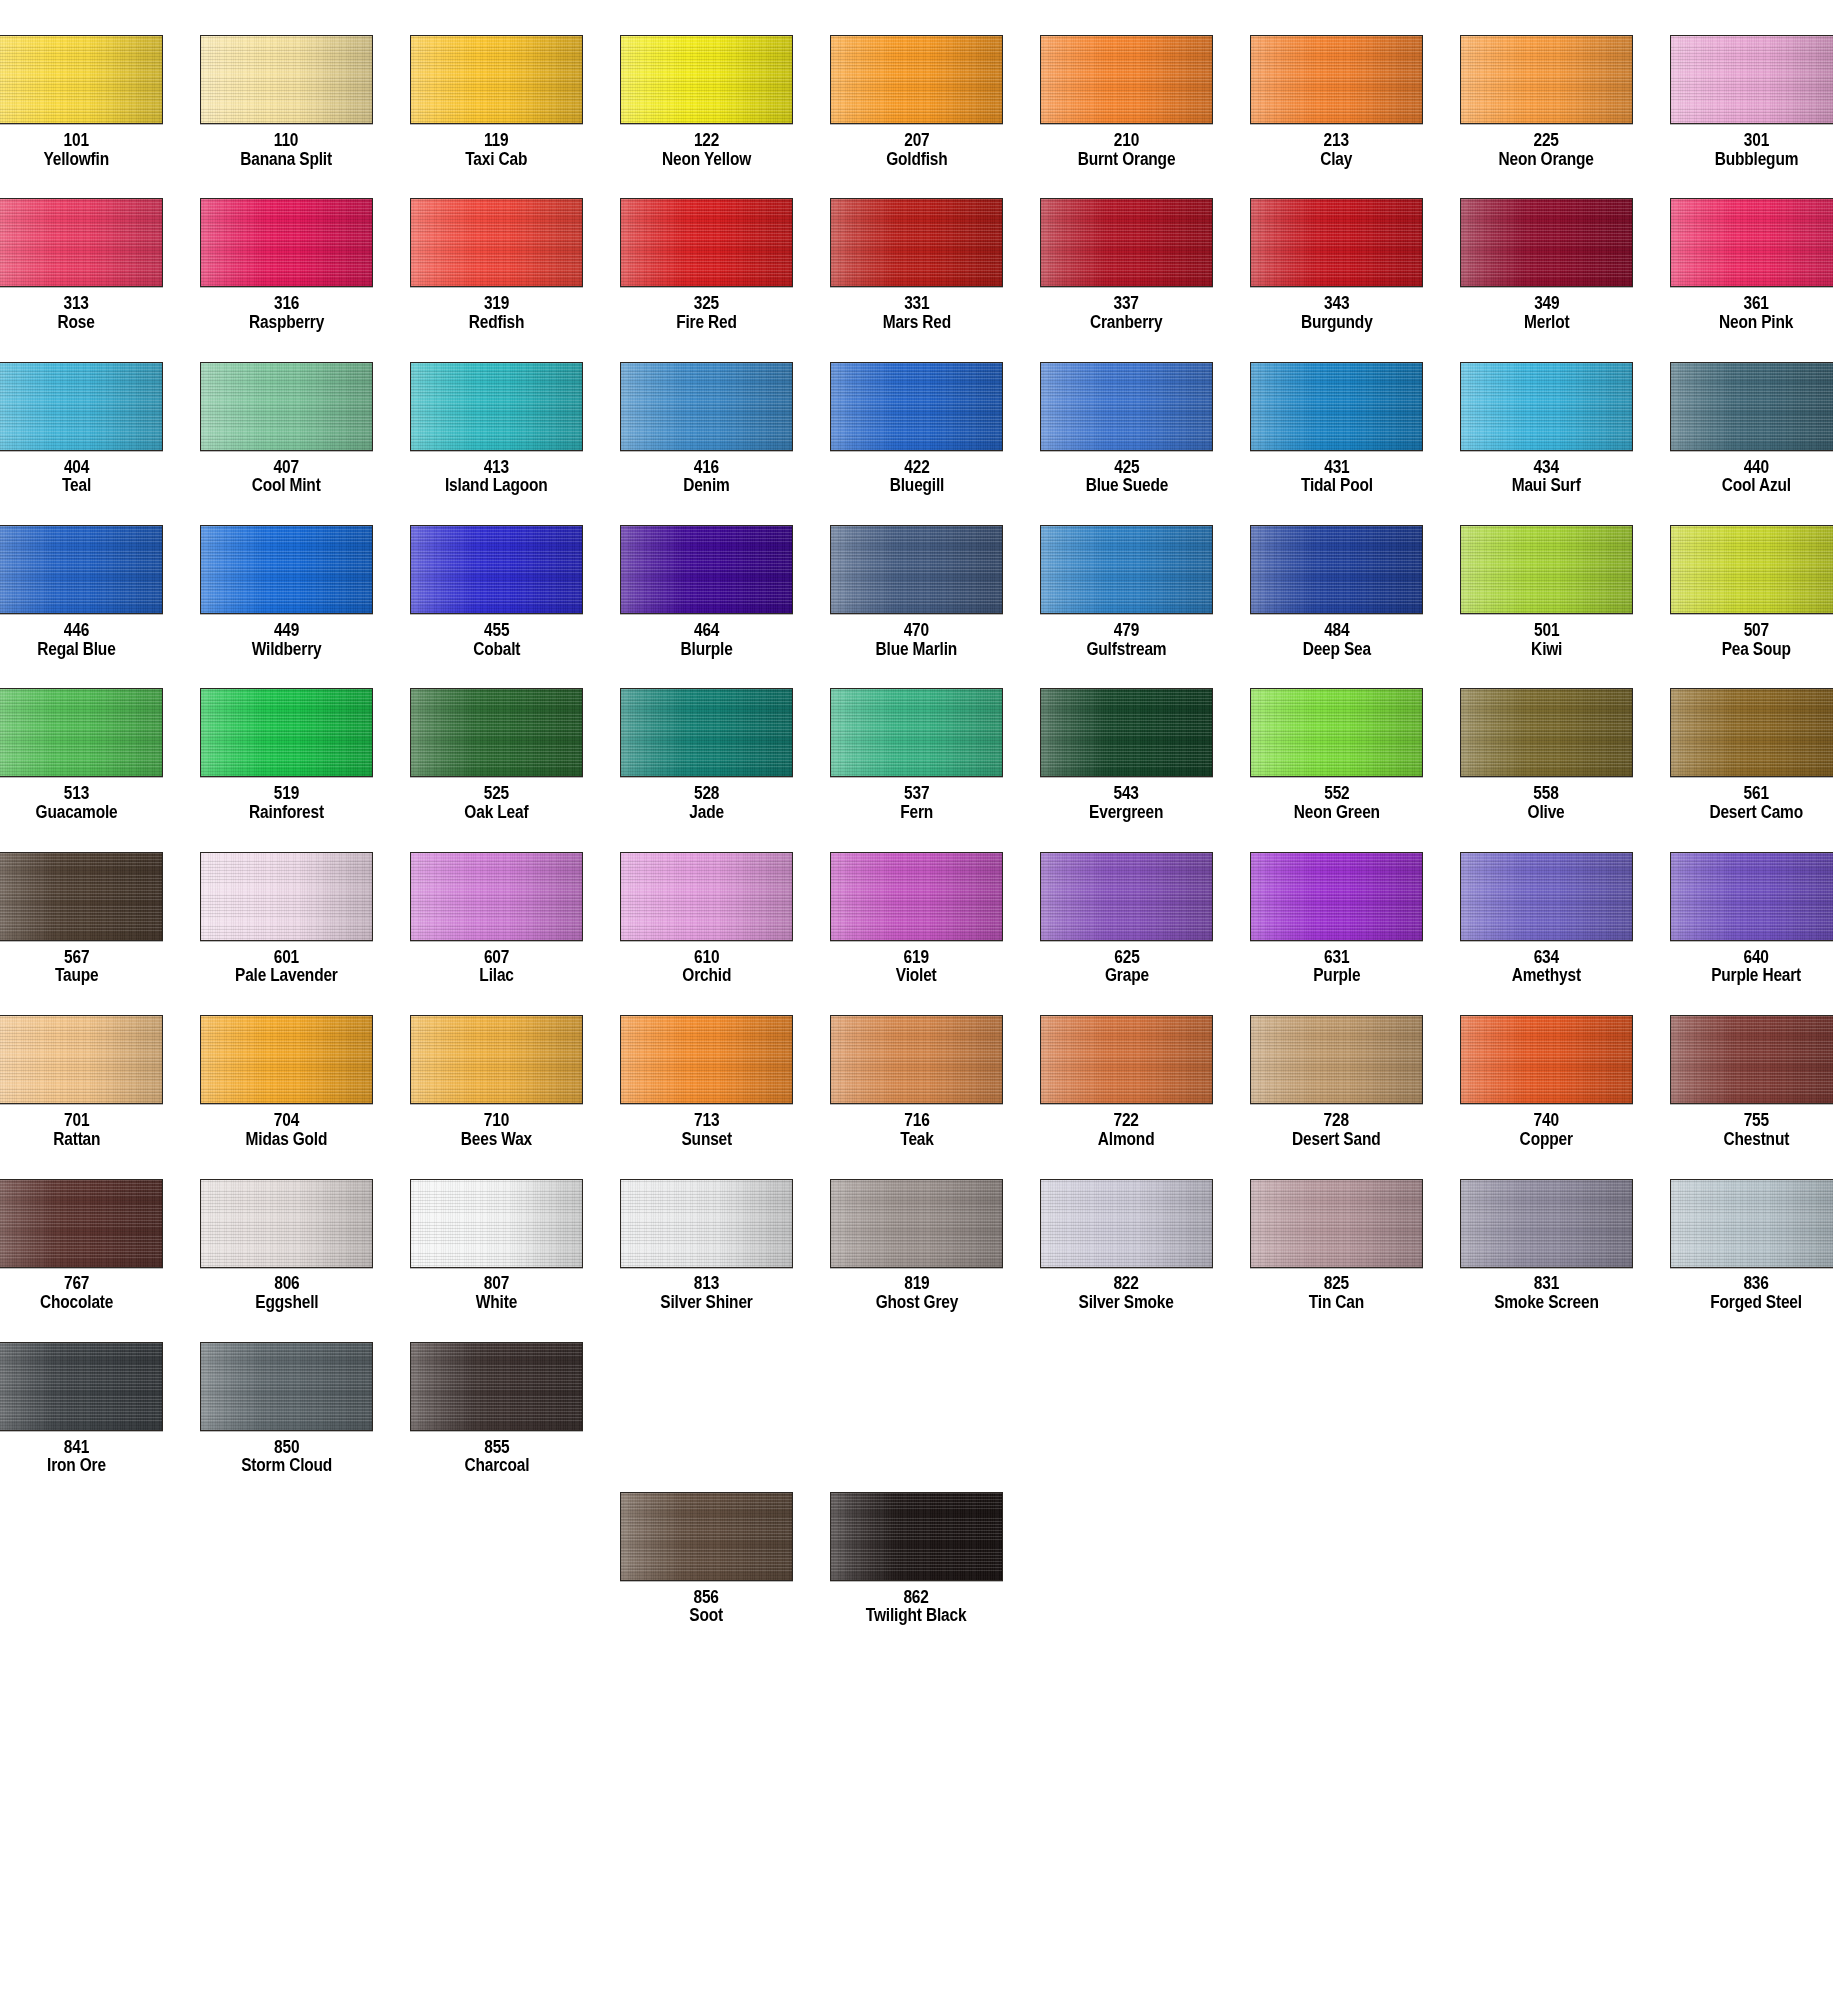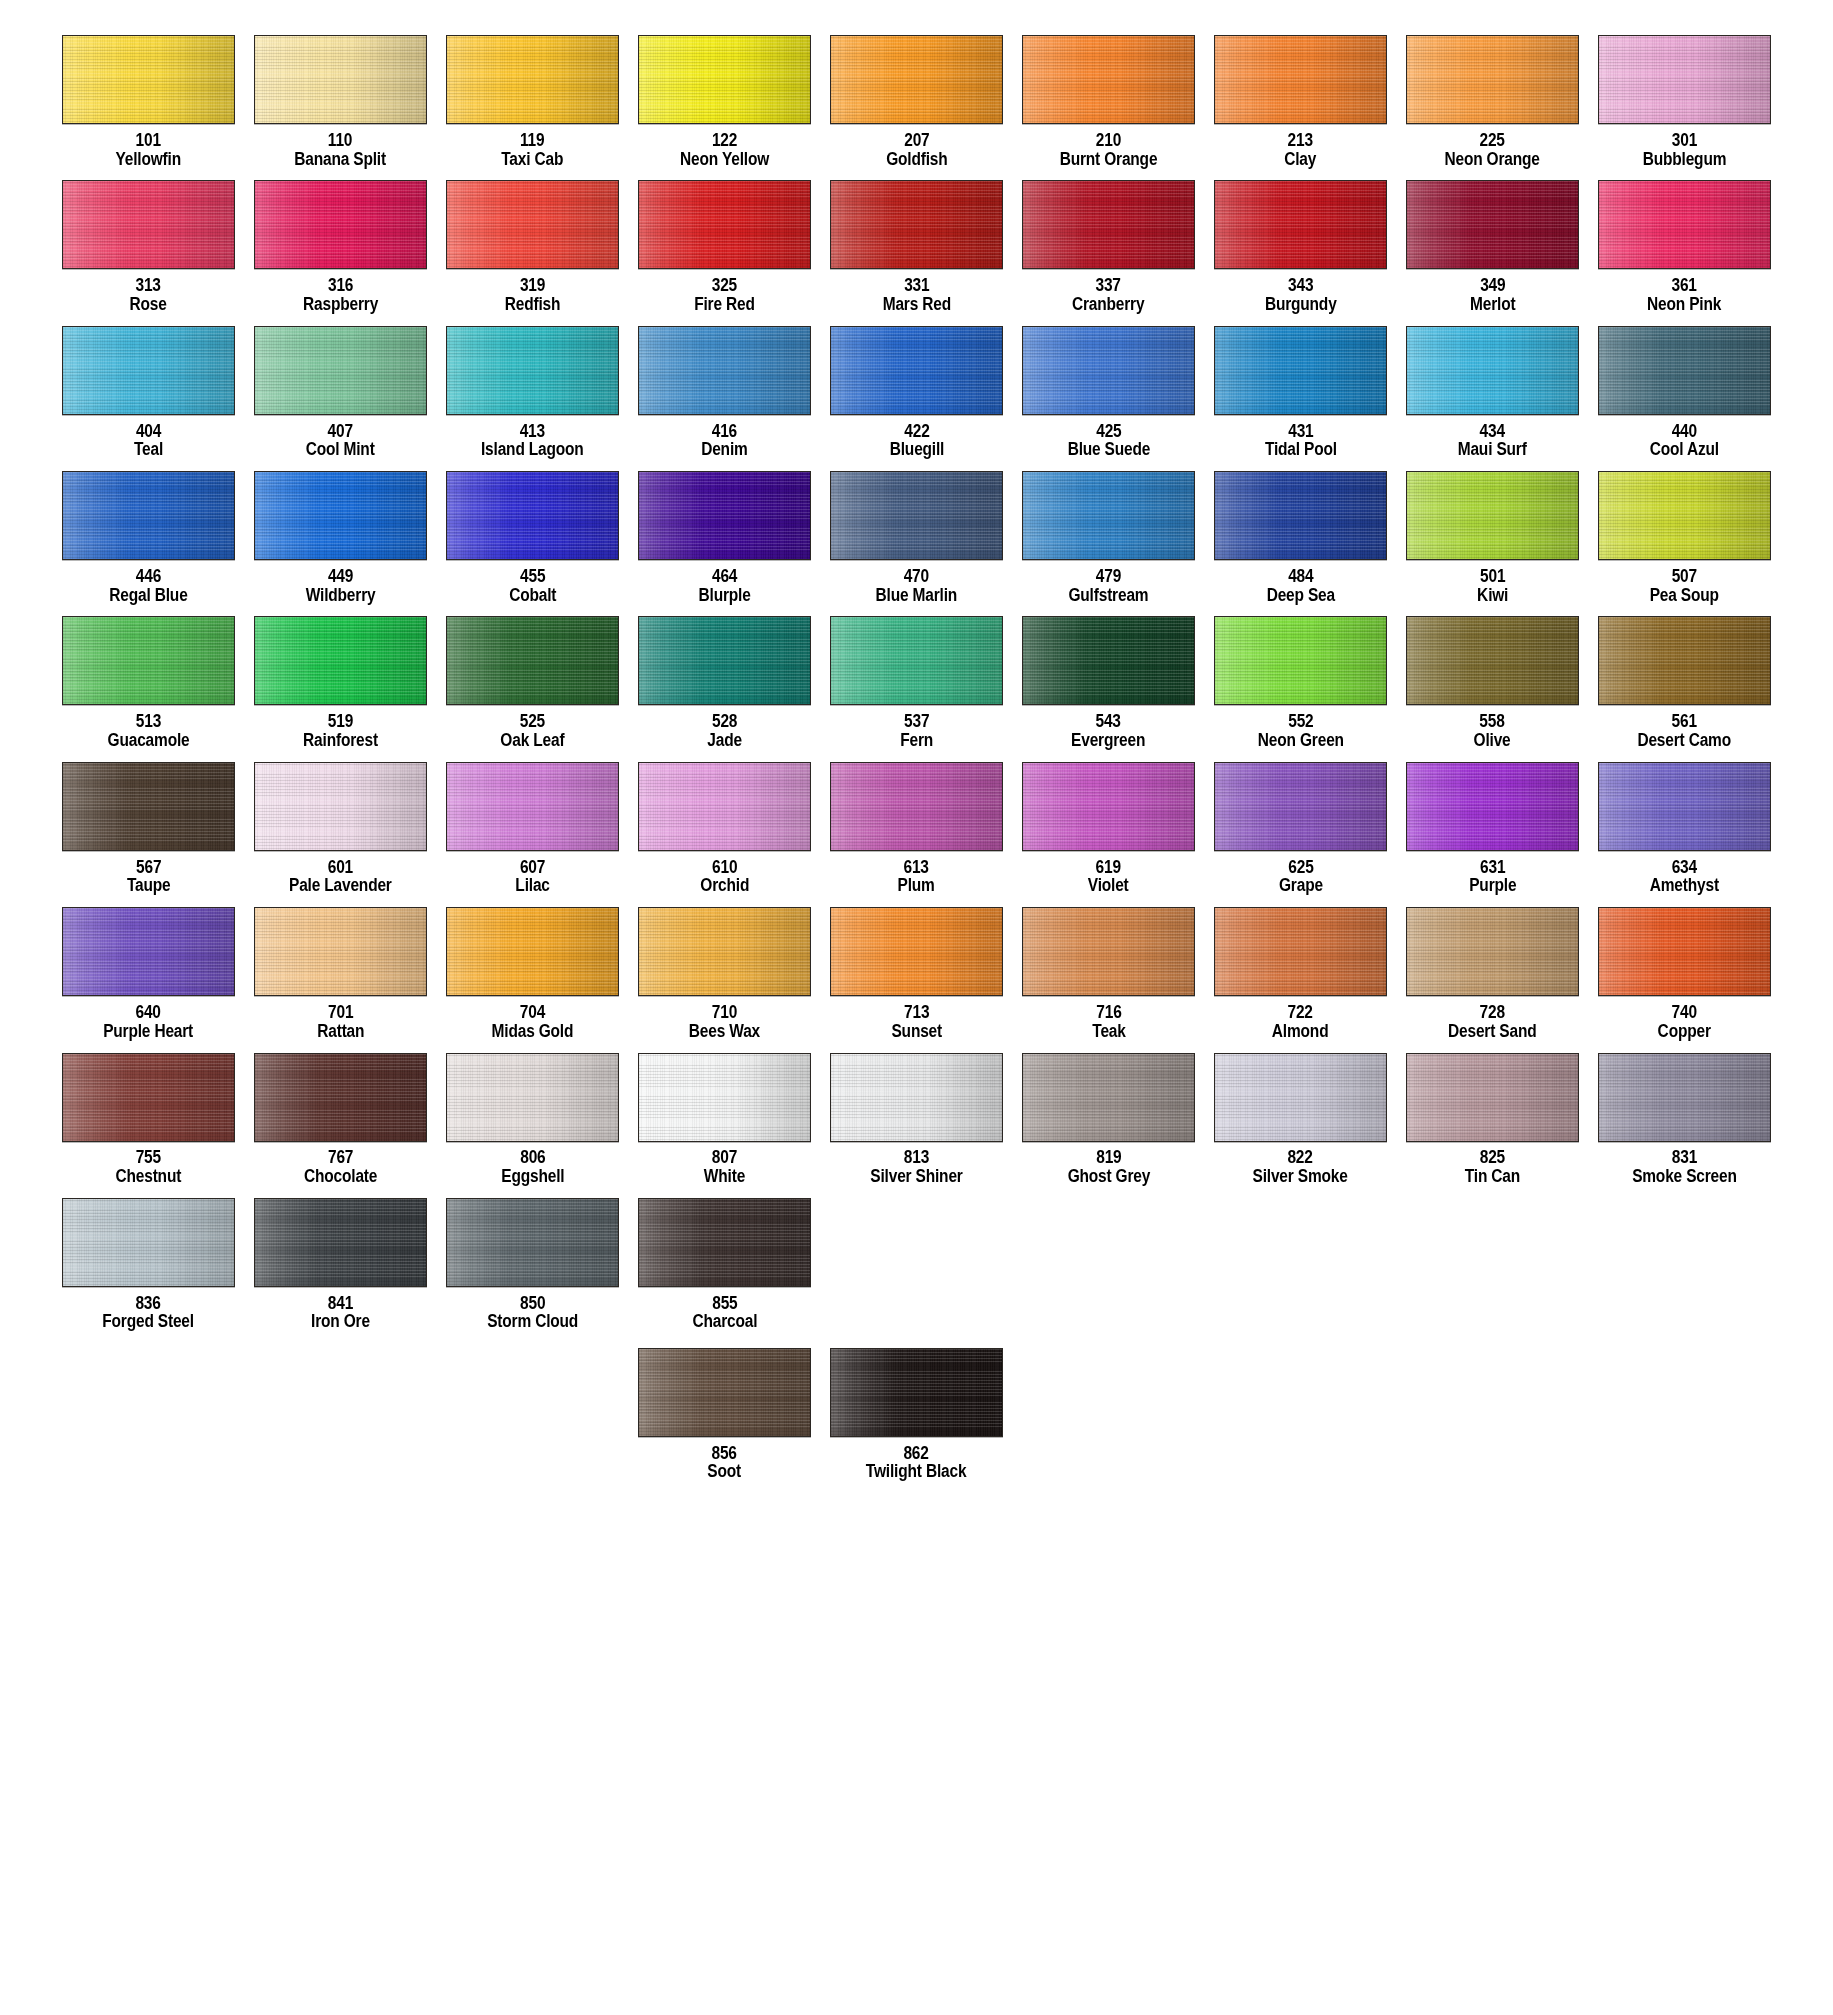--- a/index.html
+++ b/index.html
@@ -18,20 +18,21 @@
     width: 1833px;
     padding-top: 35px;
     box-sizing: border-box;
   }
   .swatch-grid {
     display: grid;
     grid-template-columns: repeat(9, 192px);
     justify-content: center;
     row-gap: 0px;
     column-gap: 0px;
+    gap: 18px;
   }
   .swatch-cell {
     width: 192px;
     box-sizing: border-box;
     display: flex;
     flex-direction: column;
     align-items: center;
     padding-bottom: 12.2px;
   }
   .swatch-chip {
@@ -653,31 +654,20 @@
           <div class="sheen"></div>
           <div class="threads"></div>
           <div class="weave"></div>
         </div>
         <div class="swatch-label">
           <span class="swatch-code">610</span>
           <span class="swatch-name">Orchid</span>
         </div>
       </div>
       <div class="swatch-cell">
-        <div class="swatch-chip" style="background-color: rgb(189, 85, 172); border-color: rgb(43, 39, 35);">
-          <div class="sheen"></div>
-          <div class="threads"></div>
-          <div class="weave"></div>
-        </div>
-        <div class="swatch-label">
-          <span class="swatch-code">613</span>
-          <span class="swatch-name">Plum</span>
-        </div>
-      </div>
-      <div class="swatch-cell">
         <div class="swatch-chip" style="background-color: rgb(196, 84, 193); border-color: rgb(43, 39, 35);">
           <div class="sheen"></div>
           <div class="threads"></div>
           <div class="weave"></div>
         </div>
         <div class="swatch-label">
           <span class="swatch-code">619</span>
           <span class="swatch-name">Violet</span>
         </div>
       </div>

